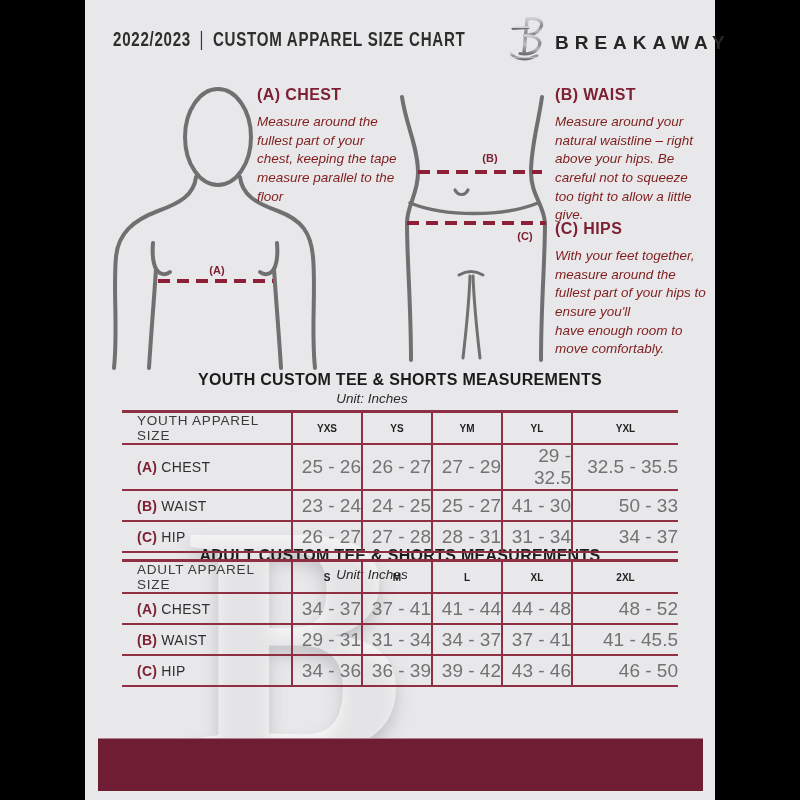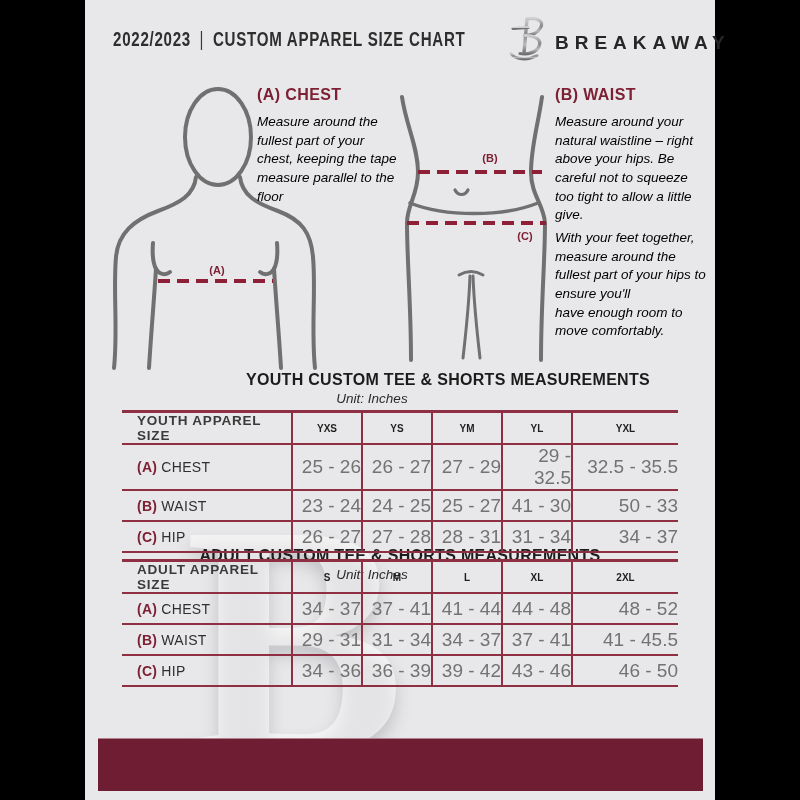--- a/index.html
+++ b/index.html
@@ -11,46 +11,46 @@
   .hdr-title-wrap{position:absolute;left:28px;top:27px;white-space:nowrap;}
   .title-scale{display:inline-block;transform:scaleX(.72);transform-origin:left center;
     font-weight:bold;font-size:21px;letter-spacing:1px;color:#2e2e2e;}
   .hdr-divider{font-weight:400;margin:0 12px;color:#3a3a3a;}
   .brand-logo{position:absolute;left:424px;top:14px;}
   .brand-name{position:absolute;left:470px;top:32px;font-size:19px;font-weight:bold;
     letter-spacing:6px;color:#262626;}
 
   
   .guide-head{font-weight:bold;font-size:16px;color:#7d2034;letter-spacing:.4px;}
-  .guide-body{font-style:italic;font-size:13.5px;line-height:1.38;color:#000000;
+  .guide-body{font-style:italic;font-size:13.5px;line-height:1.38;color:#7f1d1d;
     margin-top:9px;white-space:pre-line;}
   .guide-block{position:absolute;}
   #chest-block{left:172px;top:86px;width:146px;}
   #waist-block{left:470px;top:86px;width:155px;}
   #hips-block{left:470px;top:220px;width:158px;}
   .figure{position:absolute;}
   #figure-upper{left:25px;top:85px;}
   #figure-lower{left:300px;top:95px;}
   svg{overflow:visible;display:block;}
 
   
   .tbl-title{position:absolute;width:630px;text-align:center;font-weight:bold;
     font-size:16px;letter-spacing:.3px;color:#1c1c1c;}
   .tbl-unit{position:absolute;width:574px;text-align:center;font-style:italic;
     font-size:13.5px;color:#2a2a2a;}
-  #youth-title{top:371px;padding-left:48px;} #youth-unit{top:391px;}
+  #youth-title{top:371px;} #youth-unit{top:391px;}
   #adult-title{top:547px;} #adult-unit{top:567px;}
   table{position:absolute;left:37px;border-collapse:collapse;table-layout:fixed;
     width:556px;z-index:2;}
   #youth-table{top:410px;} #adult-table{top:559px;}
   table{border-top:3px solid #8e2f44;border-bottom:2px solid #8e2f44;}
   tr:not(:first-child) td, tr:not(:first-child) th{border-top:2px solid #8e2f44;}
   td:not(:first-child), th:not(:first-child){border-left:2px solid #8e2f44;}
   th,td{height:29px;padding:0;font-weight:normal;}
-  .hdr-row th{height:30px;font-weight:bold;}
+  .hdr-row th{height:30px;}
   .label-cell{text-align:left;padding-left:15px;font-size:14px;color:#2f2f2f;letter-spacing:.3px;}
   .size-head-cell{font-weight:bold;font-size:10px;color:#1f1f1f;text-align:center;}
   .apparel-head-cell{text-align:left;padding-left:15px;font-size:13.5px;color:#3a3a3a;letter-spacing:.8px;}
   .value-cell{text-align:right;font-size:19px;color:#737373;}
   .row-prefix{font-weight:bold;color:#7d2034;margin-right:4px;}
 
   
   #watermark{position:absolute;left:100px;top:475px;z-index:0;font-family:"Liberation Serif",serif;
     font-weight:bold;font-size:330px;line-height:1;color:rgba(255,255,255,.55);
     text-shadow:0 10px 16px rgba(150,150,158,.45);}
@@ -128,20 +128,21 @@
 
     <div class="guide-block" id="chest-block">
       <div class="guide-head">(A) CHEST</div>
       <div class="guide-body">Measure around the fullest part of your chest, keeping the tape measure parallel to the floor</div>
     </div>
     <div class="guide-block" id="waist-block">
       <div class="guide-head">(B) WAIST</div>
       <div class="guide-body">Measure around your natural waistline – right above your hips. Be careful not to squeeze too tight to allow a little give.</div>
     </div>
     <div class="guide-block" id="hips-block">
+      <div class="guide-head">(C) HIPS</div>
       <div class="guide-body">With your feet together, measure around the fullest part of your hips to ensure you'll
 have enough room to move comfortably.</div>
     </div>
 
     <div id="watermark">B</div>
 
     <div class="tbl-title" id="youth-title">YOUTH CUSTOM TEE &amp; SHORTS MEASUREMENTS</div>
     <div class="tbl-unit" id="youth-unit">Unit: Inches</div>
     <table id="youth-table">
       <colgroup>

